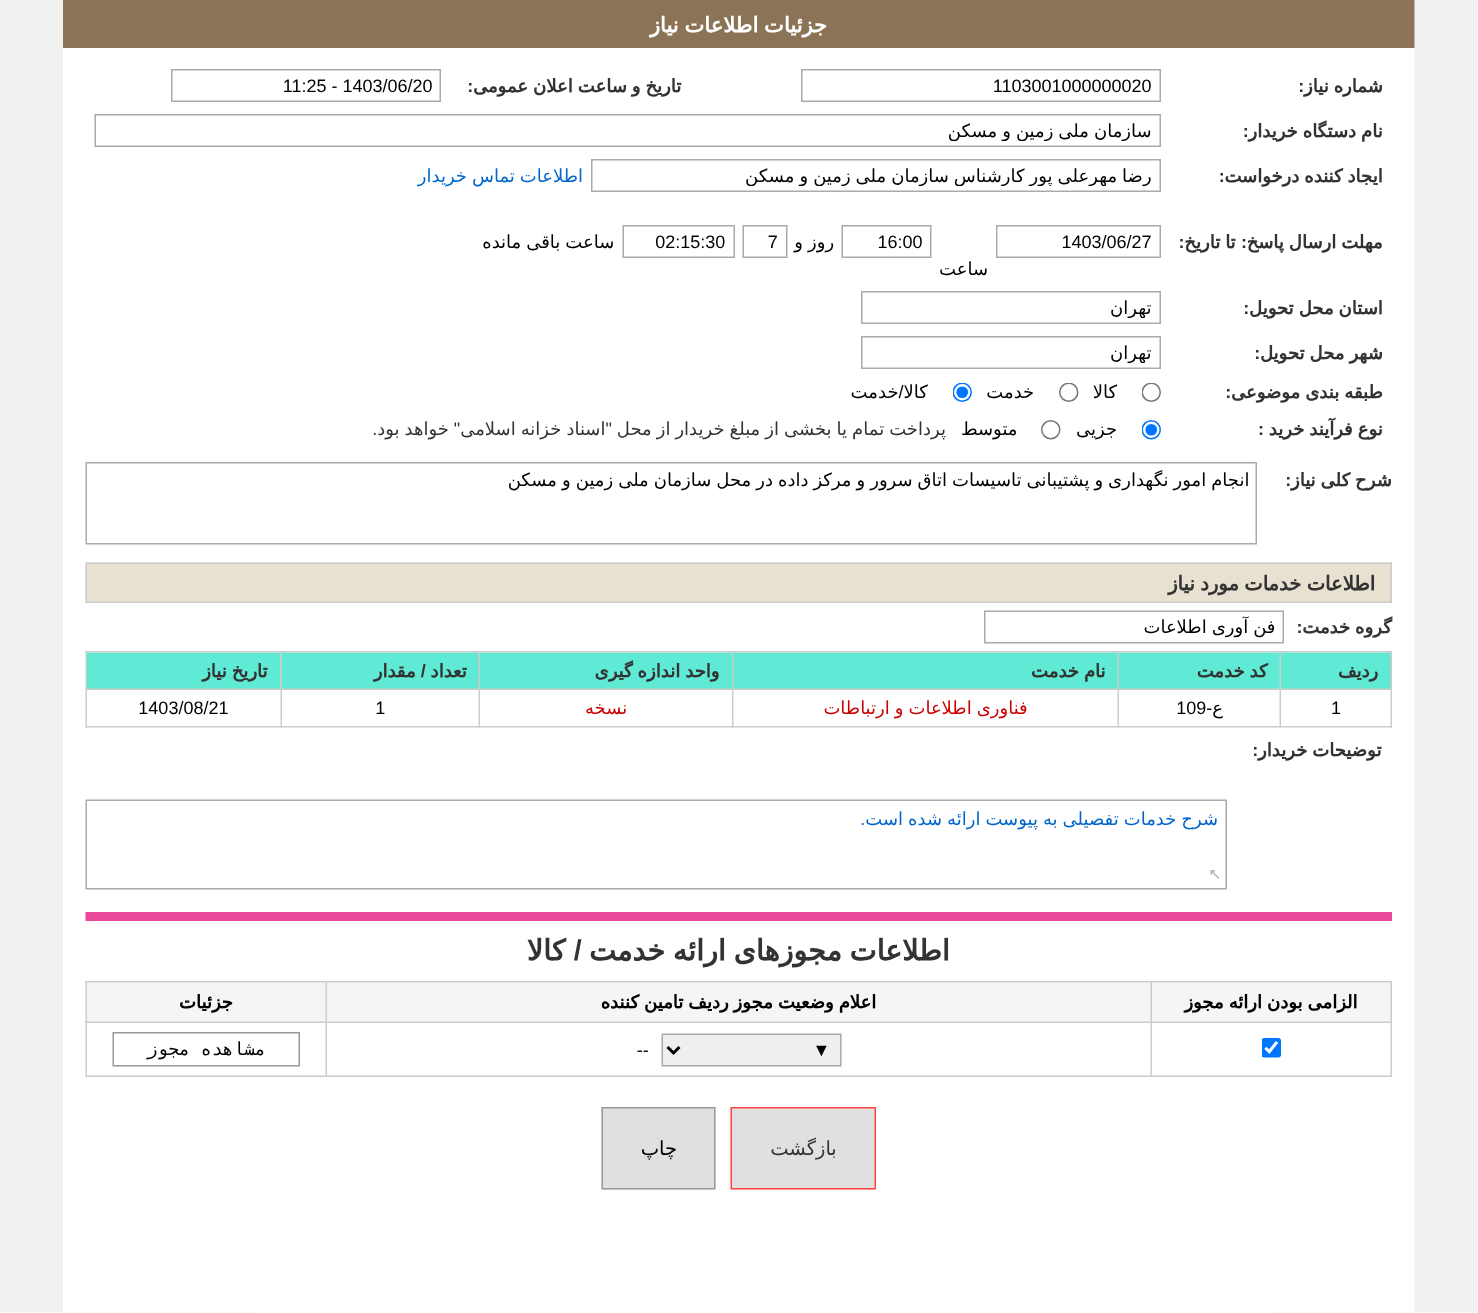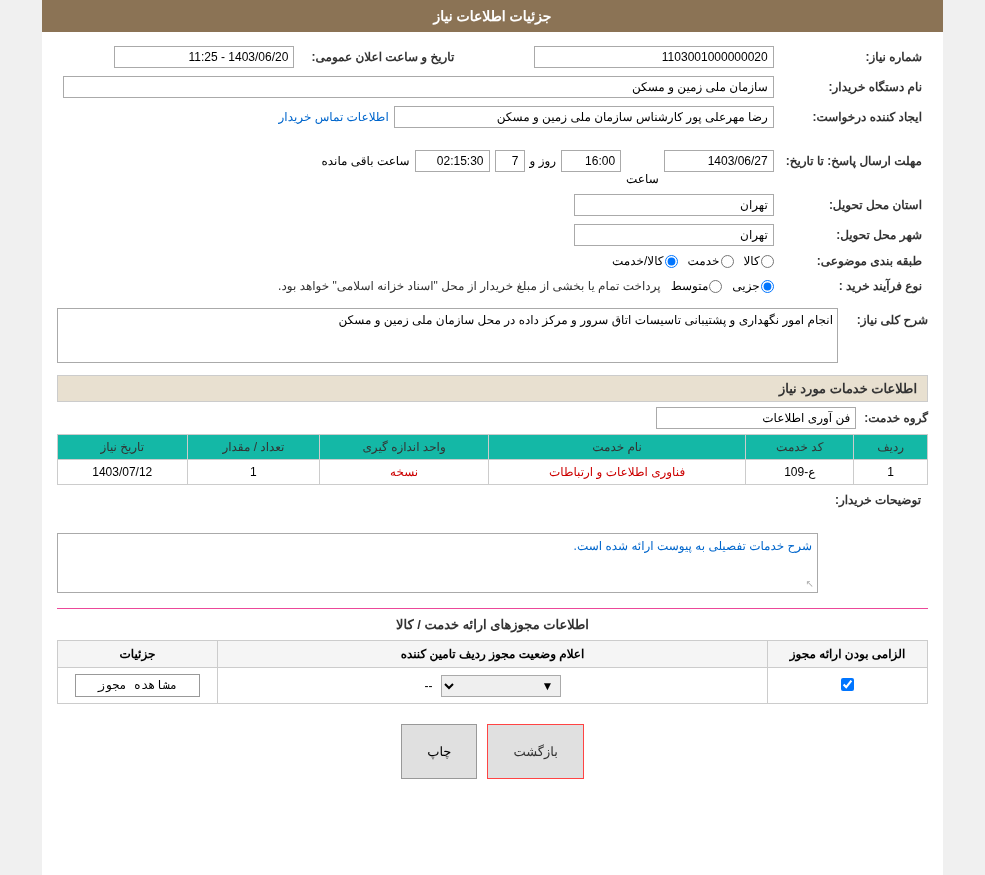--- a/index.html
+++ b/index.html
@@ -65,45 +65,45 @@
     }
     .radio-group {
       display: flex;
       align-items: center;
       gap: 10px;
       direction: rtl;
     }
     .radio-label {
       display: flex;
       align-items: center;
-      gap: 1px;
+      gap: 16px;
     }
     .section-header {
       background: #e8e0d0;
       border: 1px solid #ccc;
       padding: 5px 10px;
       font-weight: bold;
       font-size: 13px;
       margin-top: 12px;
       margin-bottom: 5px;
       text-align: right;
       color: #333;
     }
     .services-table {
       width: 100%;
       border-collapse: collapse;
       margin-bottom: 8px;
       border: 1px solid #ccc;
     }
     .services-table th {
-      background: #14b8a6;
+      background: #5eead4;
       border: 1px solid #ccc;
       padding: 5px 8px;
-      text-align: center;
-      font-weight: normal;
+      text-align: right;
+      font-weight: bold;
       color: #333;
     }
     .services-table td {
       border: 1px solid #ccc;
       padding: 5px 8px;
       text-align: center;
     }
     .service-link {
       color: #cc0000;
       text-decoration: none;
@@ -118,23 +118,23 @@
       font-weight: bold;
       color: #333;
       white-space: nowrap;
       min-width: 100px;
       text-align: center;
     }
     .permit-section-title {
       text-align: center;
       font-weight: bold;
       color: #333;
-      font-size: 13px;
+      font-size: 19px;
       margin: 15px 0 8px 0;
-      border-top: 1px solid #ec4899;
+      border-top: 6px solid #ec4899;
       padding-top: 8px;
     }
     .permit-table {
       width: 100%;
       border-collapse: collapse;
       margin-bottom: 10px;
     }
     .permit-table th {
       background: #f5f5f5;
       border: 1px solid #ccc;
@@ -371,21 +371,21 @@
         <tr>
           <td>1</td>
           <td>ع-109</td>
           <td>
             <a href="#" class="service-link">فناوری اطلاعات و ارتباطات</a>
           </td>
           <td>
             <a href="#" class="service-link">نسخه</a>
           </td>
           <td>1</td>
-          <td>1403/07/12</td>
+          <td>1403/08/21</td>
         </tr>
       </tbody>
     </table>
 
     <div class="buyer-desc-section">
       <div class="buyer-desc-label">توضیحات خریدار:</div>
       <div style="flex:1; border:1px solid #aaa; min-height:60px; padding:5px; background:#fff; position:relative;margin-top:40px;">
         <span style="color:#0066cc; font-size:12px;">شرح خدمات تفصیلی به پیوست ارائه شده است.</span>
         <div style="position:absolute; bottom:3px; right:3px; color:#aaa; font-size:10px;">↖</div>
       </div>

